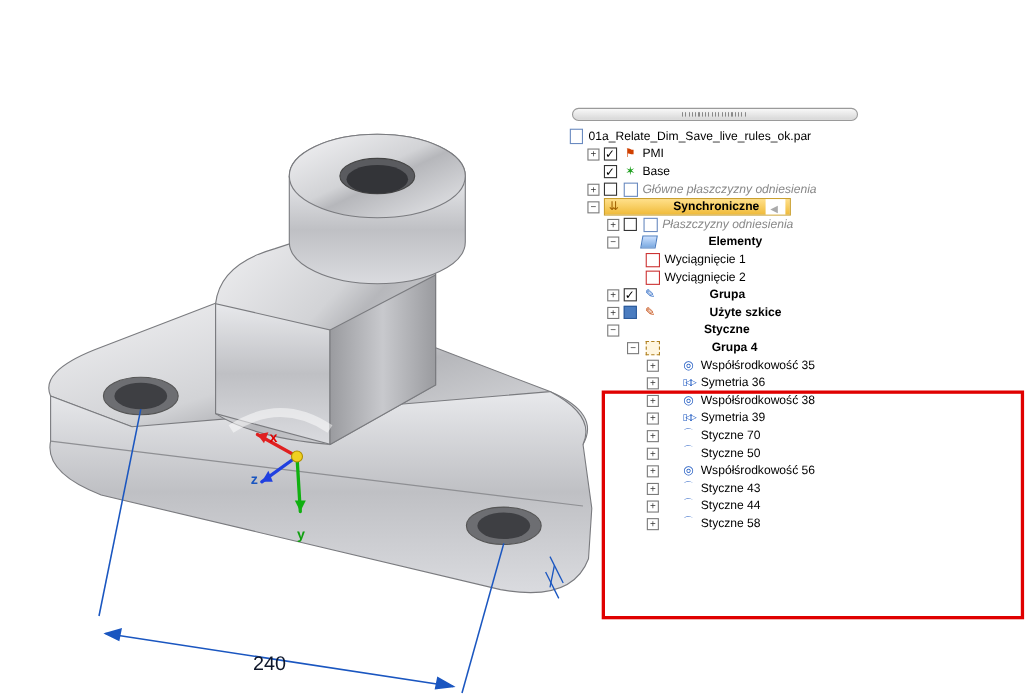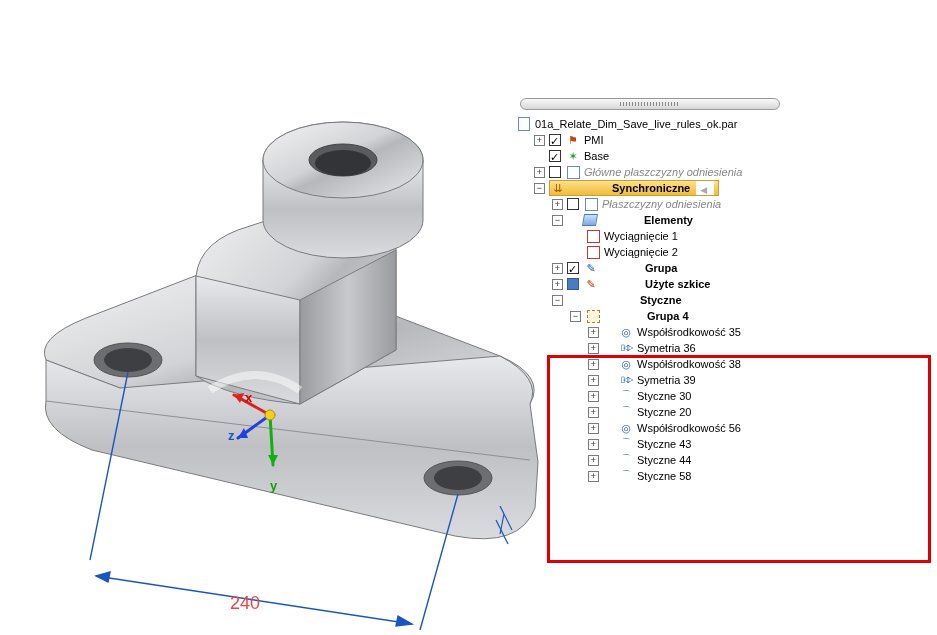--- a/index.html
+++ b/index.html
@@ -181,21 +181,21 @@
   .sym-icn::before{content:"▯◁▷"; color:#1a56c0; font-size:8px; letter-spacing:-2px;}
   .sym-icn{letter-spacing:-2px;}
   .tan-icn::before{content:"⌒"; color:#1a56c0; font-size:10px;}
   .tan-icn{position:relative;top:-1px;}
 
   
   .dim-label {
     position:absolute;
     left:230px;
     top:593px;
-    color:#ef4444;
+    color:#0f172a;
     font-size:18px;
     font-family:Arial,sans-serif;
   }
   .axis-label-x{position:absolute; left:245px; top:390px; color:#e00000; font-size:13px; font-weight:bold;}
   .axis-label-y{position:absolute; left:270px; top:478px; color:#10a010; font-size:13px; font-weight:bold;}
   .axis-label-z{position:absolute; left:228px; top:428px; color:#1a56c0; font-size:13px; font-weight:bold;}
 
   svg.model{
     position:absolute;
     left:0;top:0;
@@ -465,31 +465,31 @@
           <span>Symetria 39</span>
         </div>
         <div class="row">
           <span class="indent"></span>
           <span class="indent"></span>
           <span class="indent"></span>
           <span class="indent"></span>
           <span class="exp">+</span>
           <span class="exp-blank"></span>
           <span class="icn tan-icn"></span>
-          <span>Styczne 30</span>
+          <span>Styczne 70</span>
         </div>
         <div class="row">
           <span class="indent"></span>
           <span class="indent"></span>
           <span class="indent"></span>
           <span class="indent"></span>
           <span class="exp">+</span>
           <span class="exp-blank"></span>
           <span class="icn tan-icn"></span>
-          <span>Styczne 20</span>
+          <span>Styczne 50</span>
         </div>
         <div class="row">
           <span class="indent"></span>
           <span class="indent"></span>
           <span class="indent"></span>
           <span class="indent"></span>
           <span class="exp">+</span>
           <span class="exp-blank"></span>
           <span class="icn conc-icn"></span>
           <span>Współśrodkowość 56</span>

